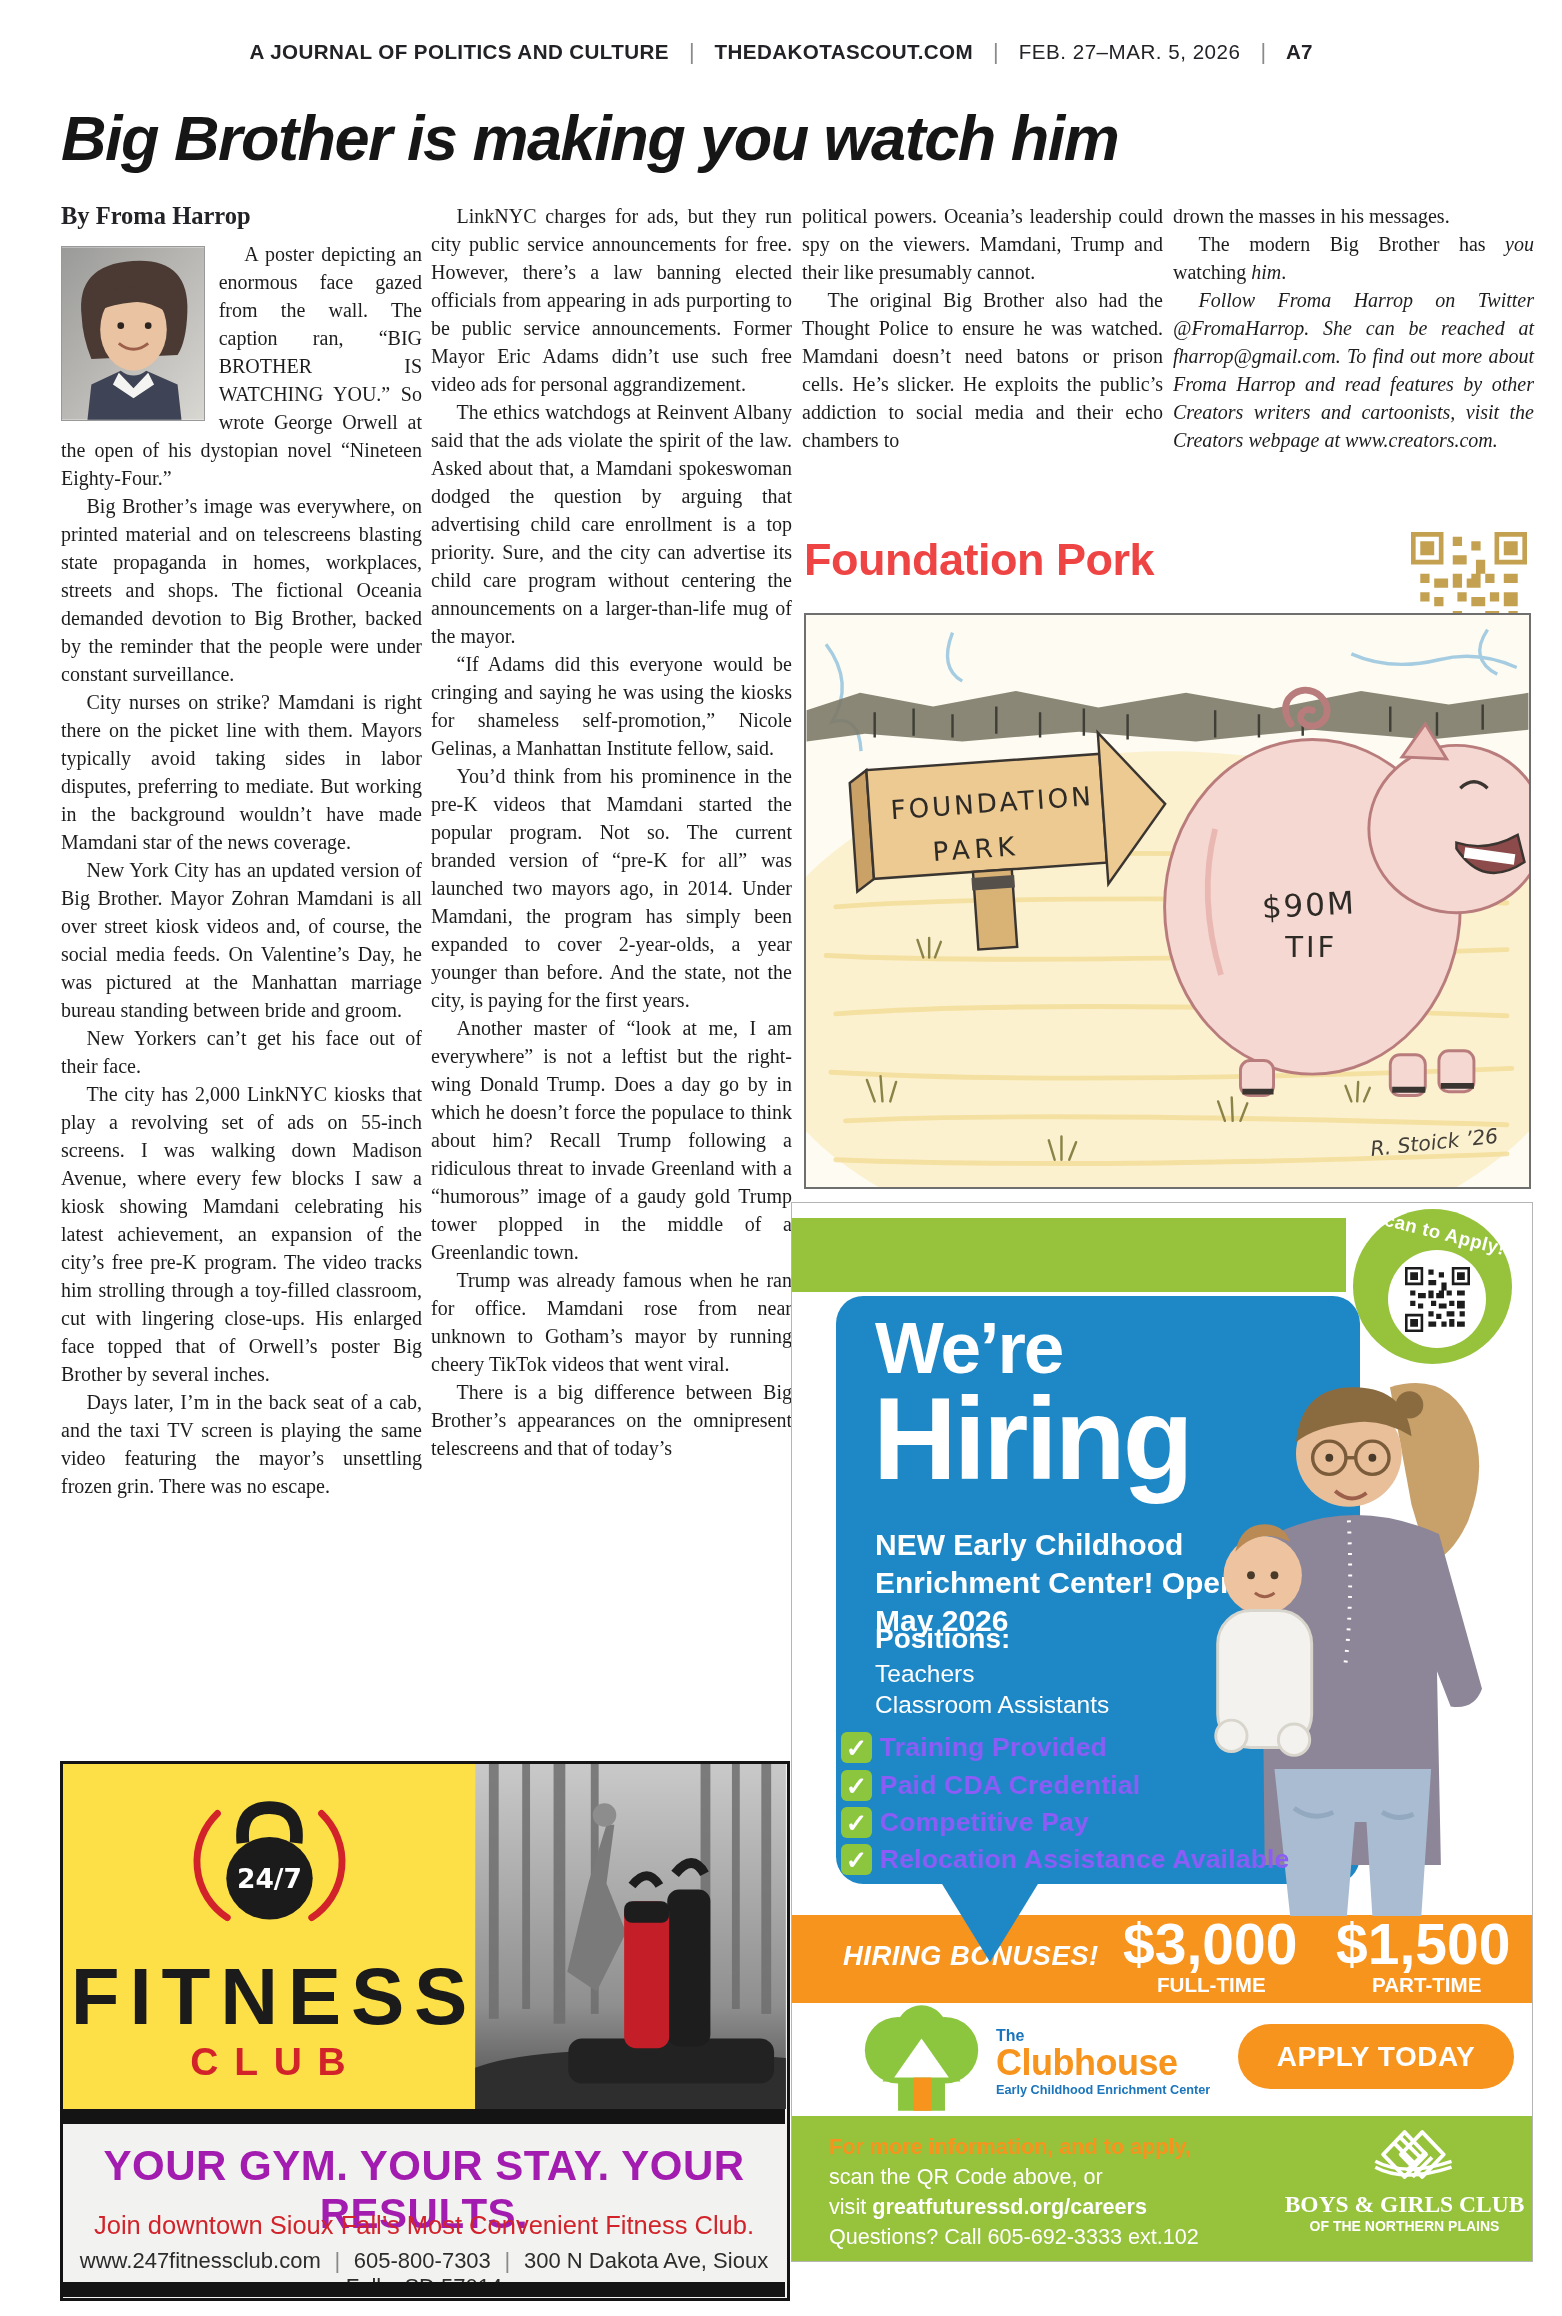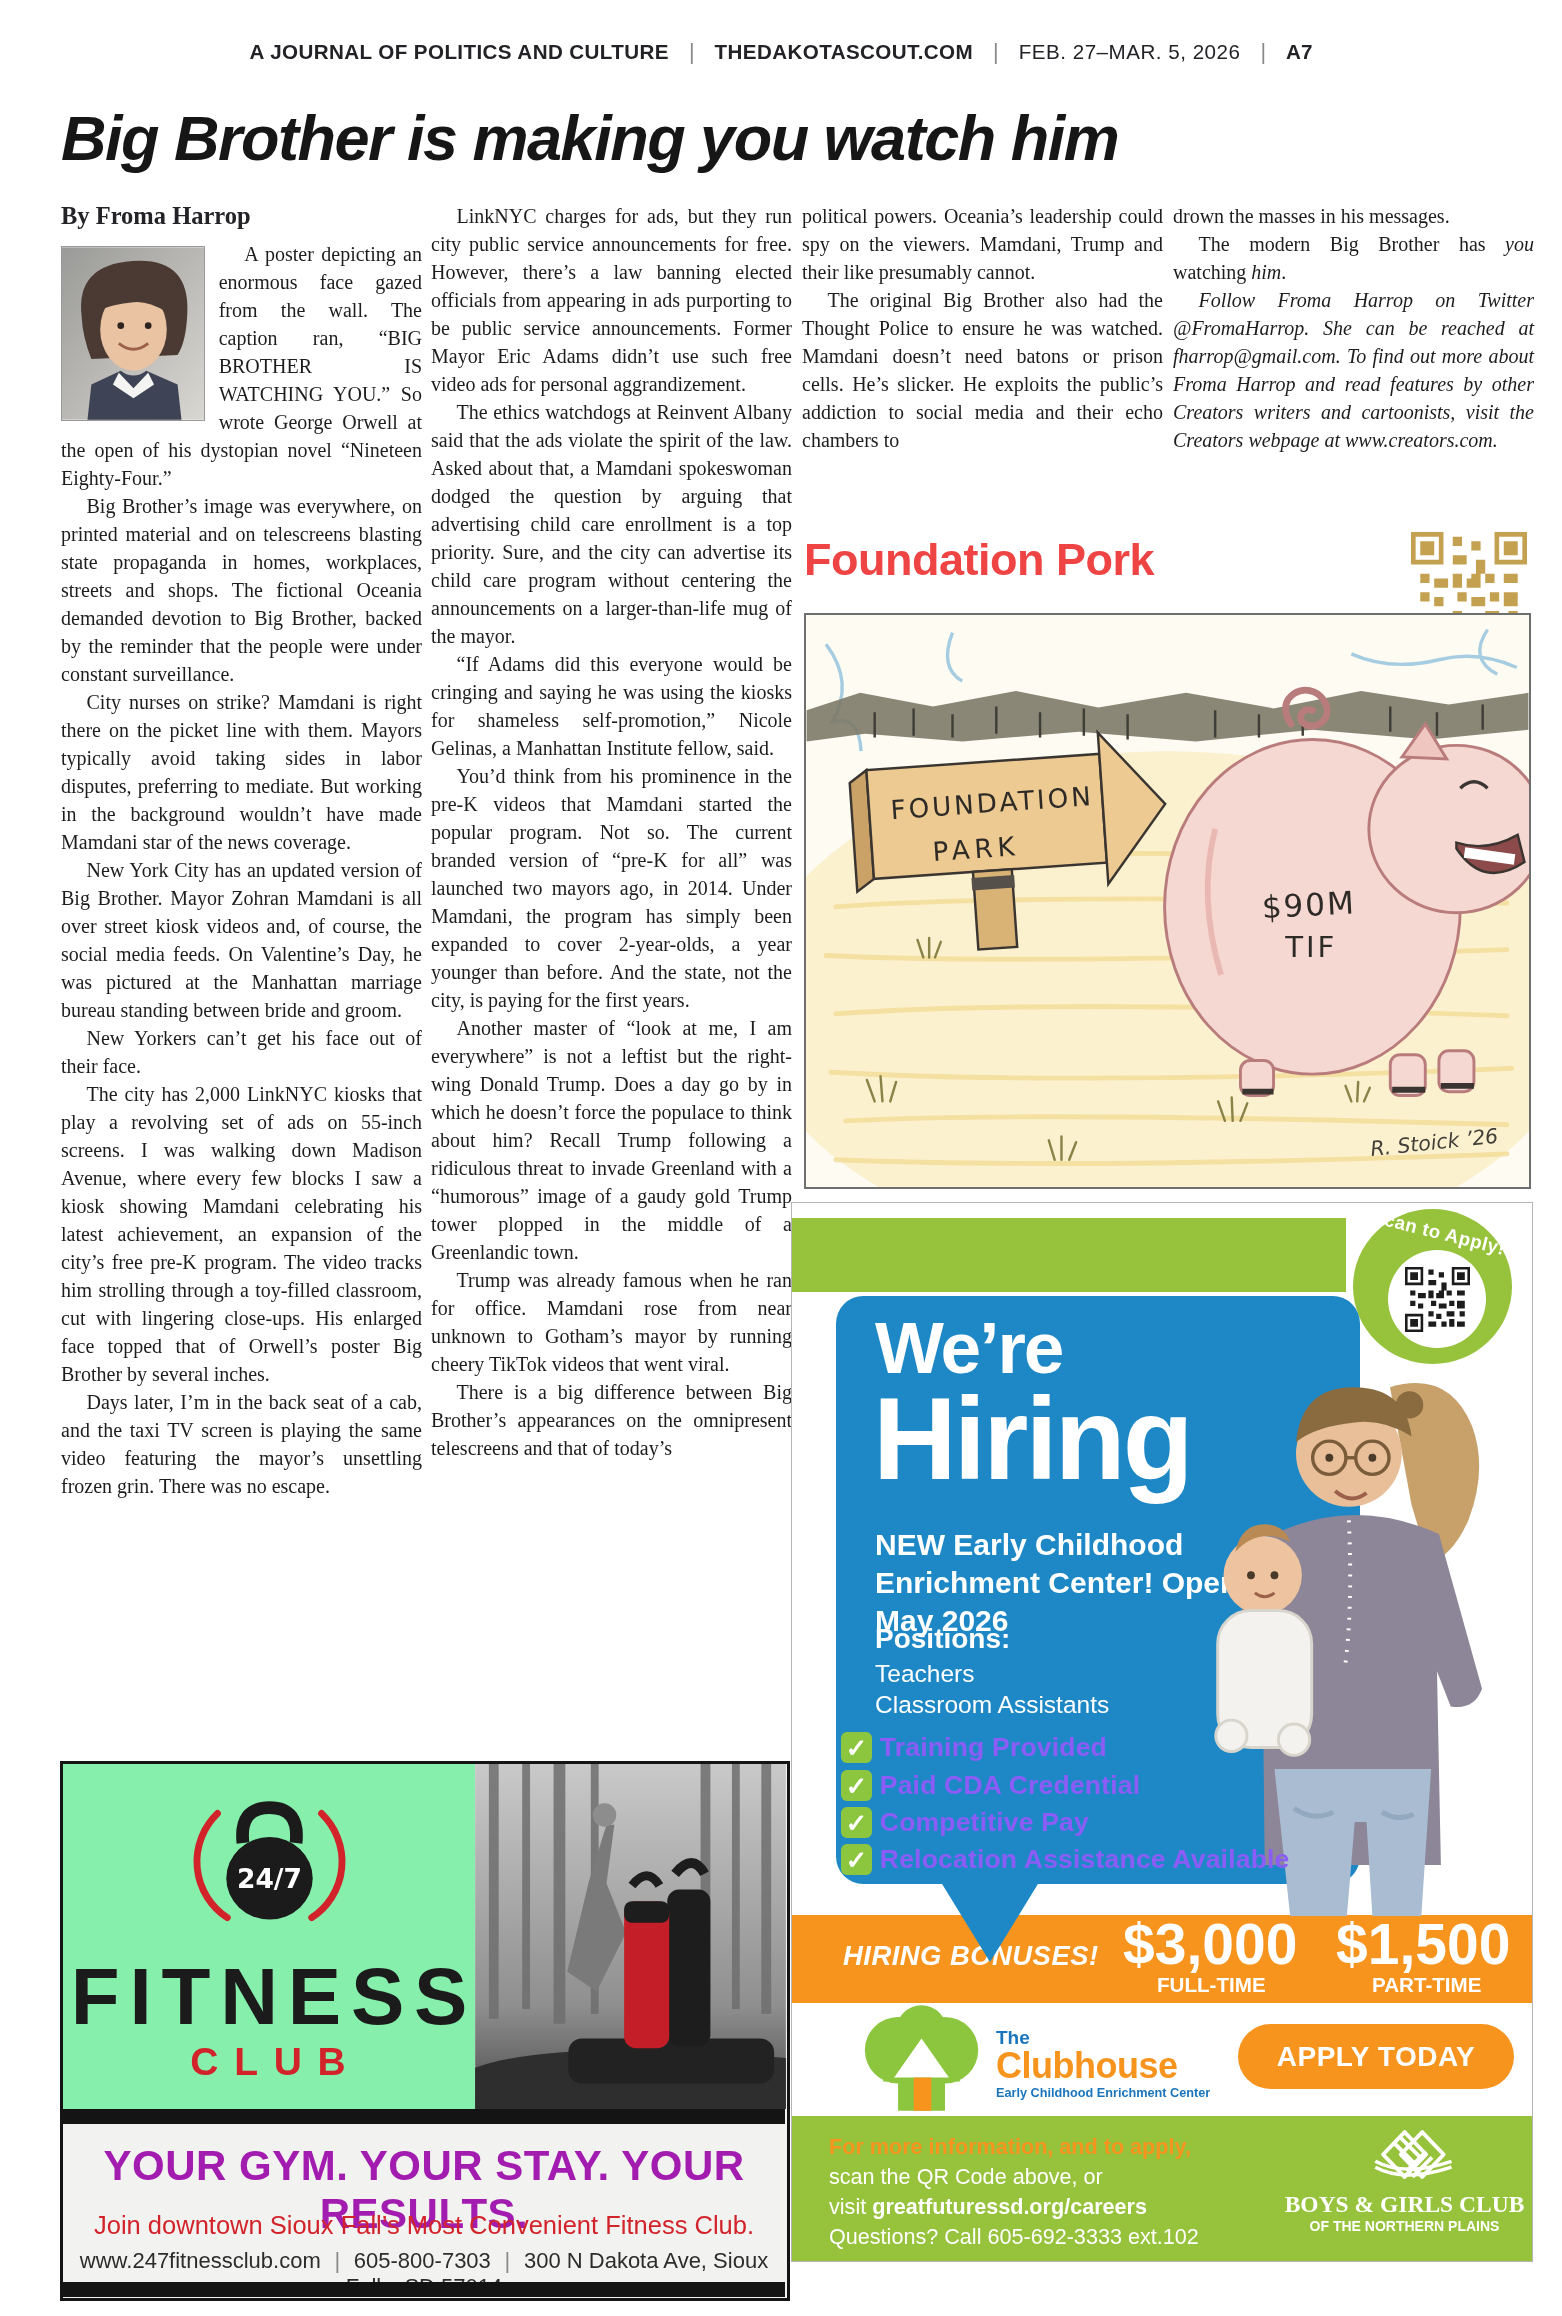--- a/index.html
+++ b/index.html
@@ -63,39 +63,39 @@
   .ha-photo{position:absolute;left:365px;top:145px;width:372px;height:568px;z-index:3;}
   .ha-orange{position:absolute;left:0;top:712px;width:742px;height:88px;background:#f7941e;z-index:2;}
   .ha-bonuses{position:absolute;left:51px;top:737px;font-size:27.4px;font-weight:bold;font-style:italic;
               color:#fff;letter-spacing:0.5px;z-index:3;}
   .ha-amt1{position:absolute;left:331px;top:708px;font-size:57px;font-weight:bold;color:#fff;z-index:3;}
   .ha-amt2{position:absolute;left:544px;top:708px;font-size:57px;font-weight:bold;color:#fff;z-index:3;}
   .ha-amtlab1{position:absolute;left:365px;top:770px;font-size:20.6px;font-weight:bold;color:#fff;z-index:3;}
   .ha-amtlab2{position:absolute;left:580px;top:770px;font-size:20.6px;font-weight:bold;color:#fff;z-index:3;}
   .ha-club-logo{position:absolute;left:67px;top:802px;width:127px;height:108px;z-index:4;}
   .ha-club-text{position:absolute;left:204px;top:825px;z-index:3;line-height:1;}
-  .ha-club-the{font-size:19px;color:#1b75bc;font-weight:bold;display:block;}
+  .ha-club-the{font-size:16px;color:#1b75bc;font-weight:bold;display:block;}
   .ha-club-name{font-size:36px;color:#f7941e;font-weight:bold;display:block;margin-top:1px;letter-spacing:-0.5px;}
   .ha-club-tag{font-size:12.7px;color:#1b75bc;font-weight:bold;display:block;margin-top:2.9px;}
   .ha-apply{position:absolute;left:446px;top:821px;width:276px;height:65px;background:#f7941e;
             border:none;border-radius:35px;color:#fff;font-size:28px;font-weight:bold;
             font-family:"Liberation Sans",sans-serif;letter-spacing:0.5px;z-index:3;}
   .ha-green-bottom{position:absolute;left:0;top:913px;width:742px;height:146px;background:#97c23c;z-index:2;}
   .ha-info{position:absolute;left:37px;top:929px;font-size:21.6px;line-height:30px;color:#fff;z-index:3;}
   .ha-info .line1{color:#f7941e;font-weight:bold;}
   .ha-info .bold{font-weight:bold;text-align:center;}
   .ha-bgc-logo{position:absolute;left:554px;top:921px;width:127px;height:61px;z-index:3;}
   .ha-bgc-name{position:absolute;left:490px;top:988px;width:245px;text-align:center;color:#fff;
                font-family:"Liberation Serif",serif;font-weight:bold;font-size:23.5px;z-index:3;}
   .ha-bgc-sub{position:absolute;left:490px;top:1015px;width:245px;text-align:center;color:#fff;
               font-size:14px;font-weight:bold;z-index:3;}
   
   .fitness-ad{position:absolute;left:60px;top:1761px;width:730px;height:540px;background:#f2f2f0;
               border:3.9px solid #141414;box-sizing:border-box;}
-  .fa-left{position:absolute;left:0;top:0;width:412px;height:345px;background:#86efac;text-align:center;}
+  .fa-left{position:absolute;left:0;top:0;width:412px;height:345px;background:#fde047;text-align:center;}
   .fa-logo{margin-top:21.6px;width:167px;height:165px;}
   .fa-name{font-size:80px;font-weight:bold;letter-spacing:9.8px;color:#1b1b1b;margin:2px 0 0 7.8px;line-height:1;}
   .fa-club{font-size:39px;font-weight:bold;letter-spacing:15.7px;color:#d2232a;margin:5.9px 0 0 13.7px;line-height:1;}
   .fa-photo{position:absolute;left:412px;top:0;width:311px;height:345px;}
   .fa-divider{position:absolute;left:0;top:345px;width:722px;height:14.7px;background:#141414;}
   .fa-tagline{position:absolute;left:0;top:378px;width:722px;text-align:center;font-size:42px;
               font-weight:bold;color:#a21caf;letter-spacing:0.5px;}
   .fa-join{position:absolute;left:0;top:447px;width:722px;text-align:center;font-size:25.5px;color:#d2232a;}
   .fa-contact{position:absolute;left:0;top:484px;width:722px;text-align:center;font-size:22px;color:#2c2c2c;}
   .fa-contact .sep{color:#8a8a8a;padding:0 13.7px;}

